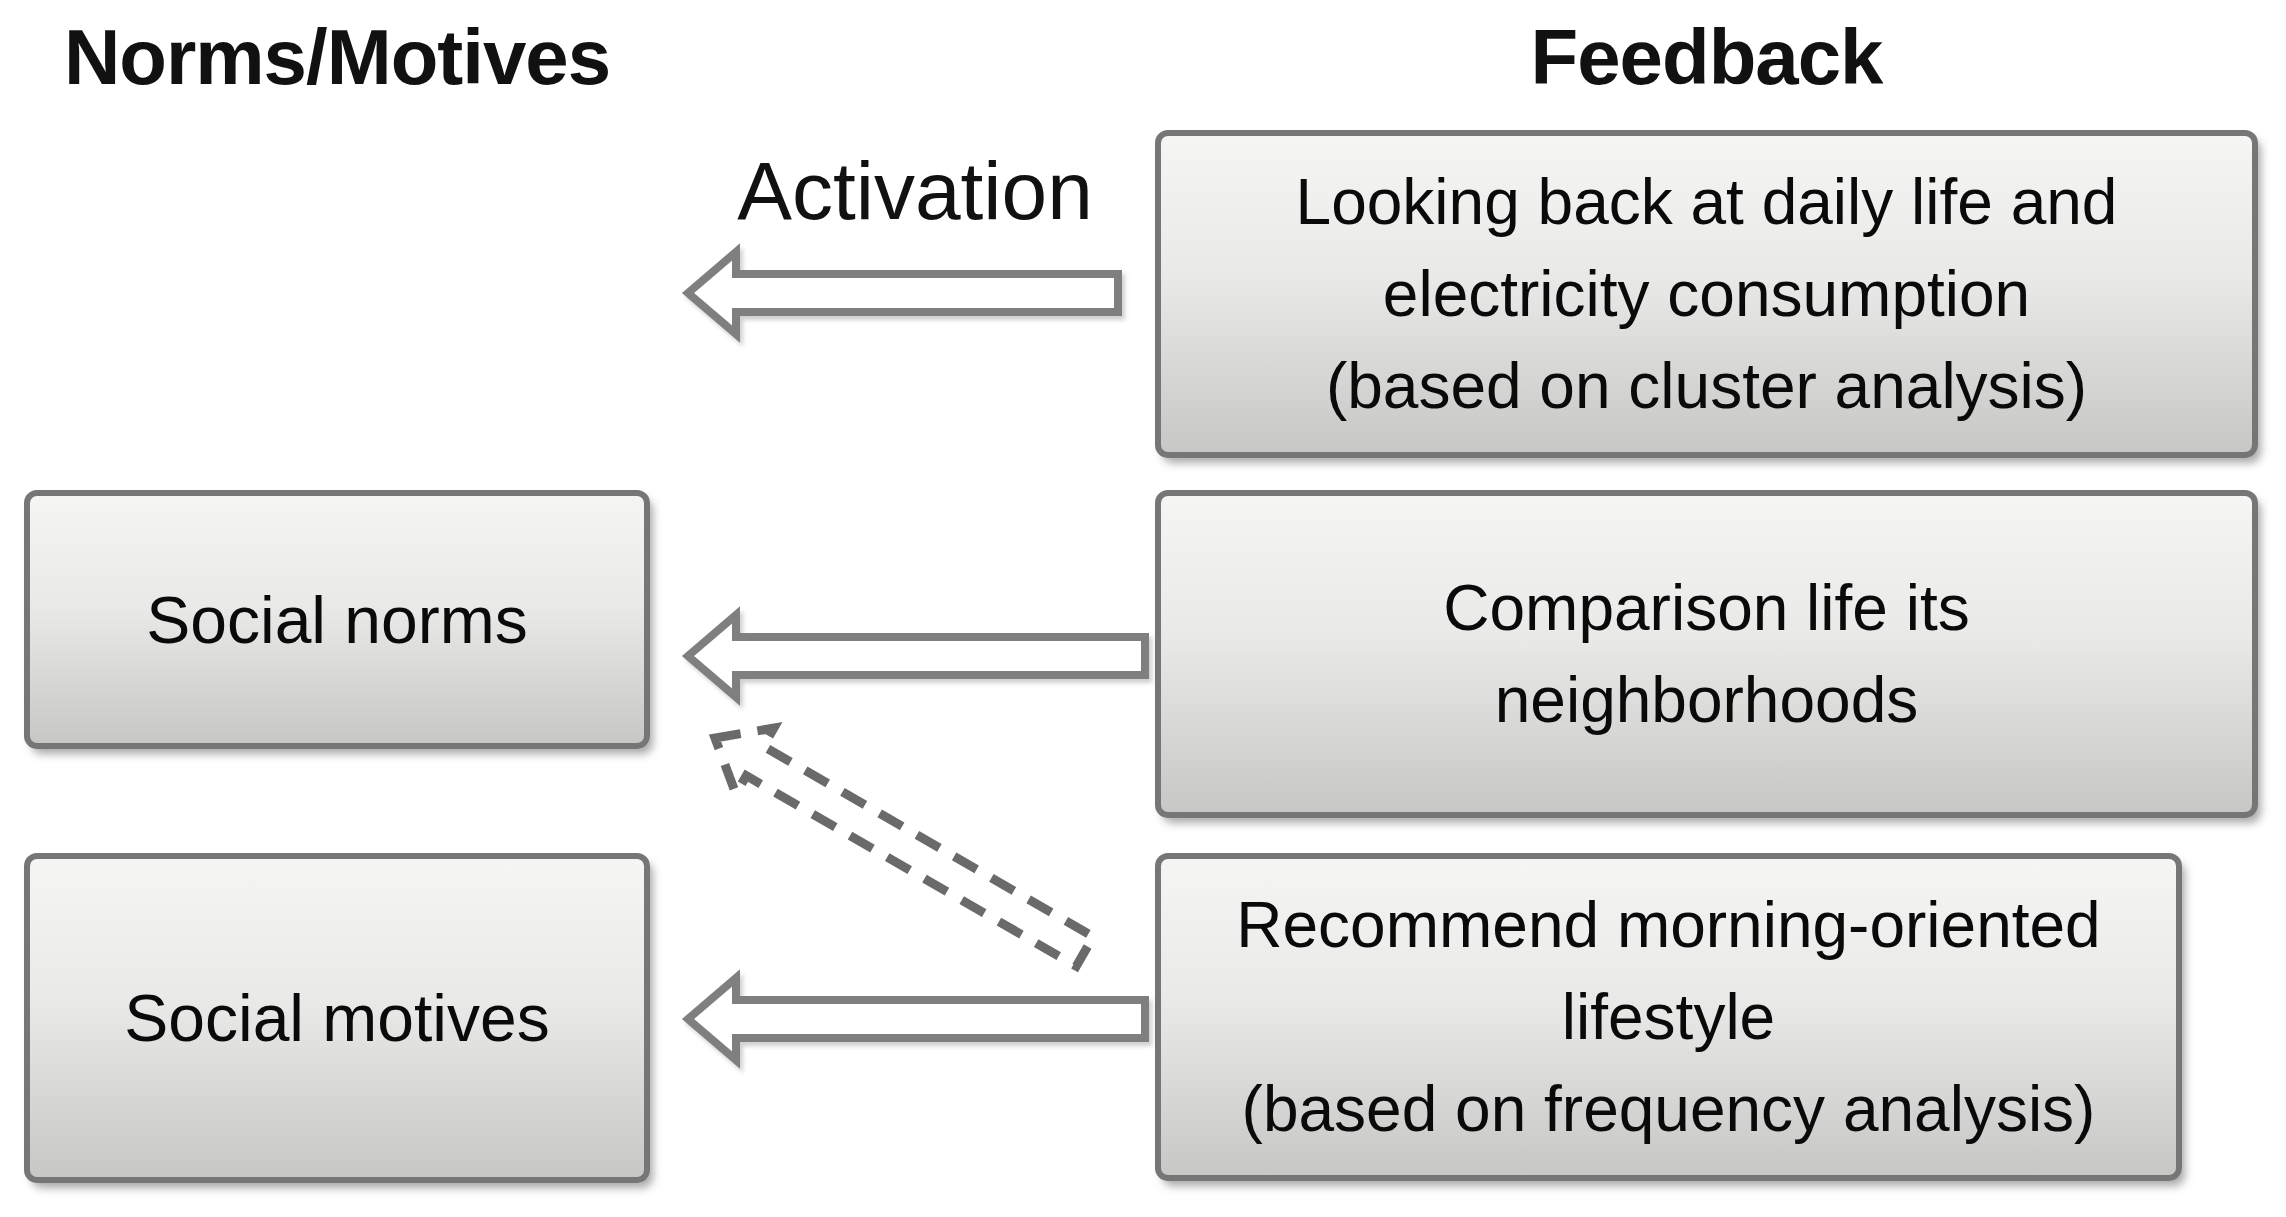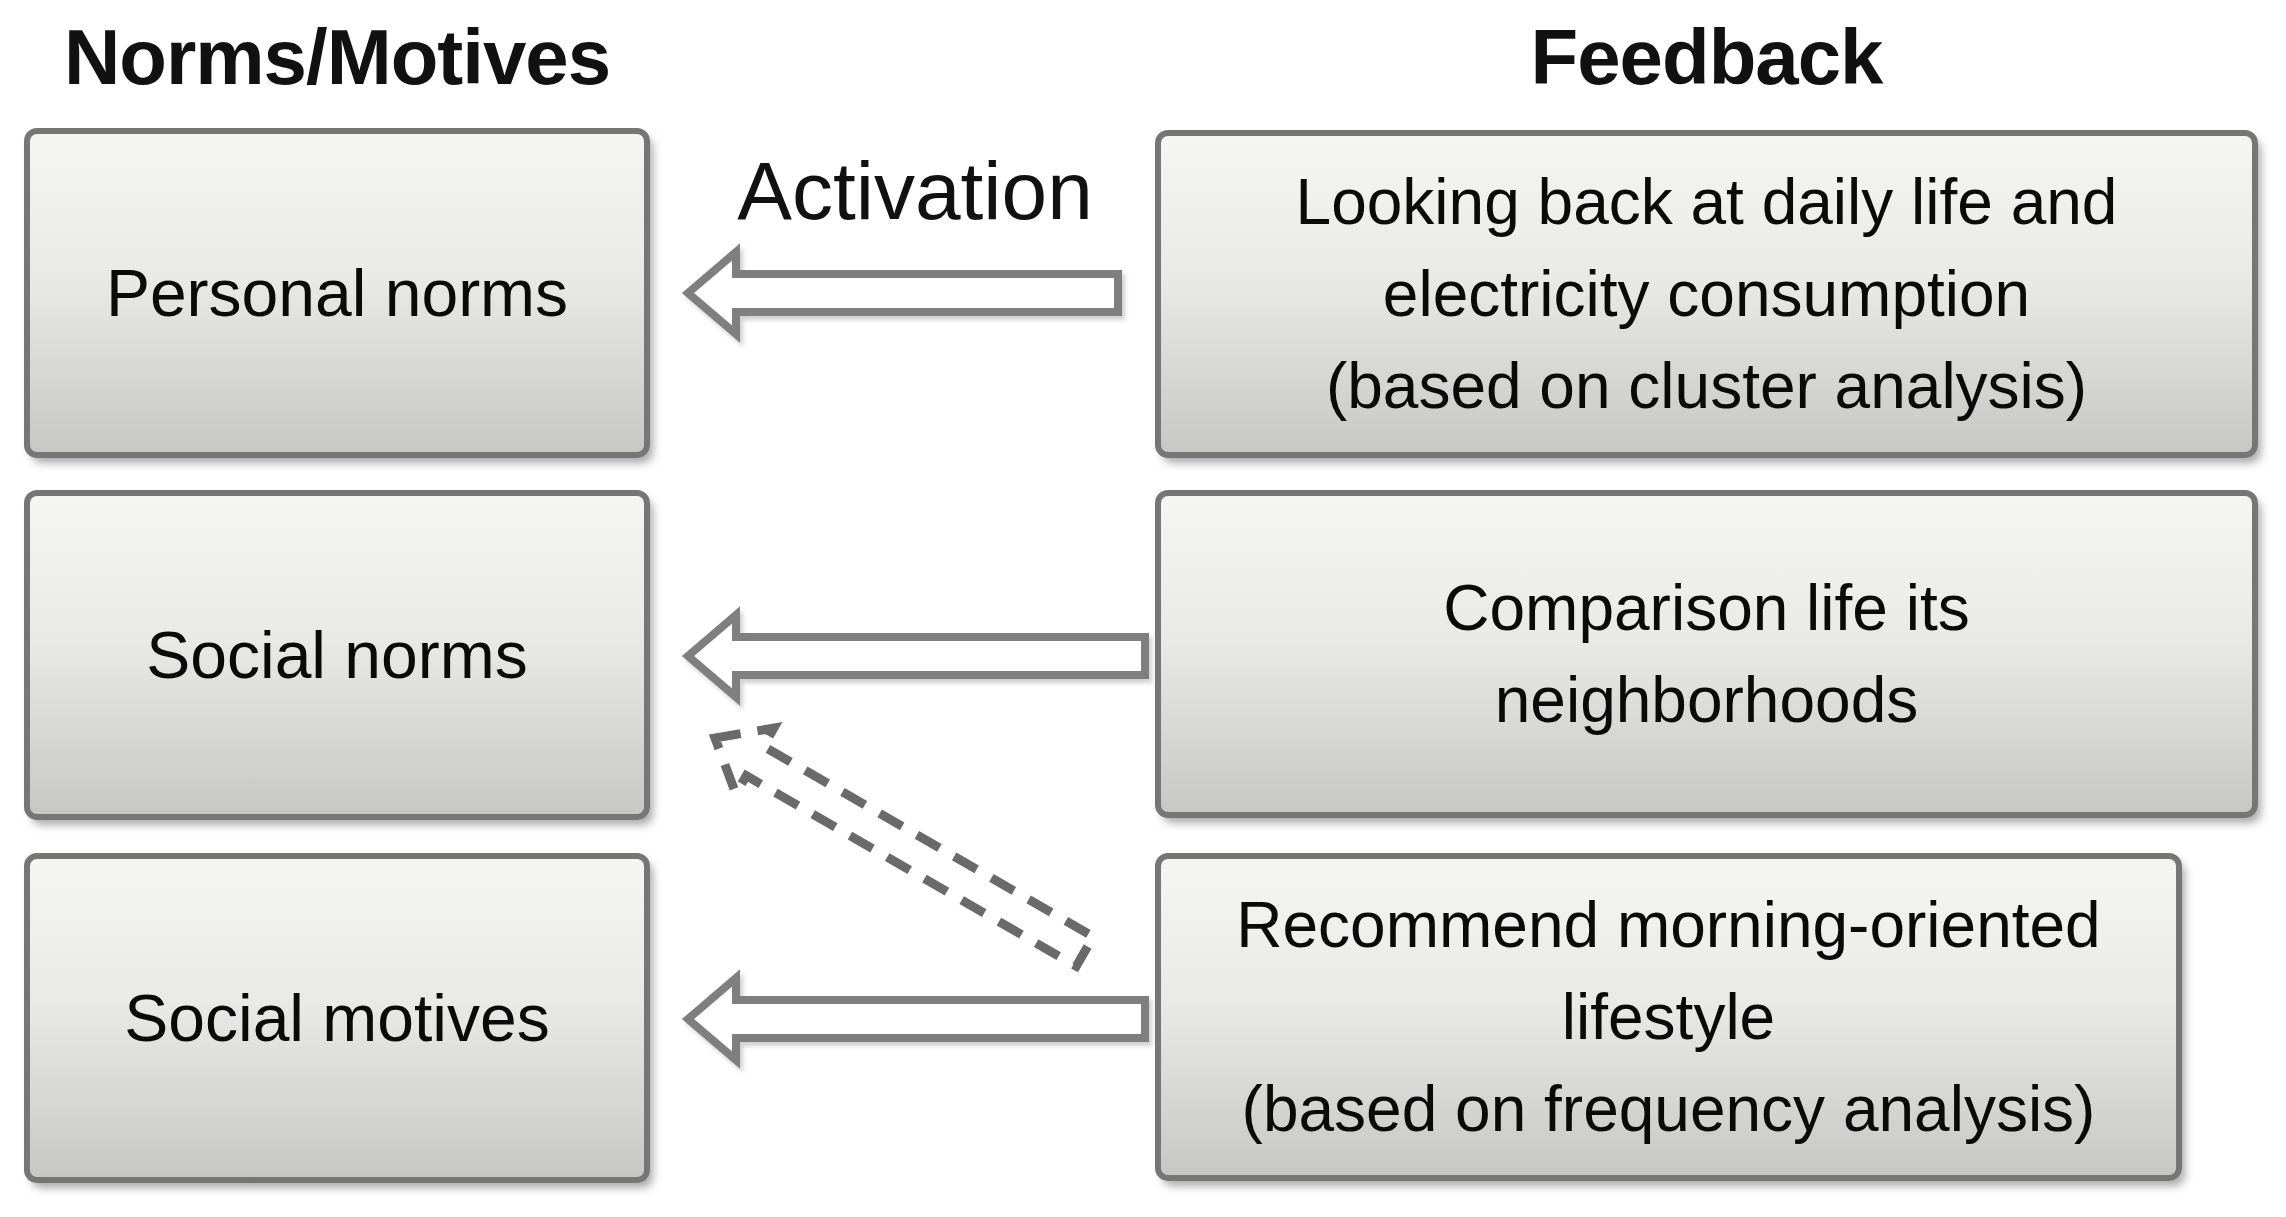--- a/index.html
+++ b/index.html
@@ -52,24 +52,21 @@
   .solid-arrow{filter:drop-shadow(3px 4px 2px rgba(120,120,120,0.35));}
 </style>
 </head>
 <body>
 
 <div class="canvas">
 
   <div class="hdr" style="left:1155px;width:1103px;">Feedback</div>
   <div class="hdr" style="left:24px;width:626px;">Norms/Motives</div>
 
-  <div class="box" style="left:24px;top:128px;width:626px;height:330px;">
-    <span class="lbl">Personal norms</span>
-  </div>
-  <div class="box" style="left:24px;top:490px;width:626px;height:330px;">
+  <div class="box" style="left:24px;top:490px;width:626px;height:259px;">
     <span class="lbl">Social norms</span>
   </div>
   <div class="box" style="left:24px;top:853px;width:626px;height:330px;">
     <span class="lbl">Social motives</span>
   </div>
 
   <div class="box right-col" style="left:1155px;top:130px;width:1103px;height:328px;">
     <span class="lbl">Looking back at daily life and
 electricity consumption
 (based on cluster analysis)</span>

